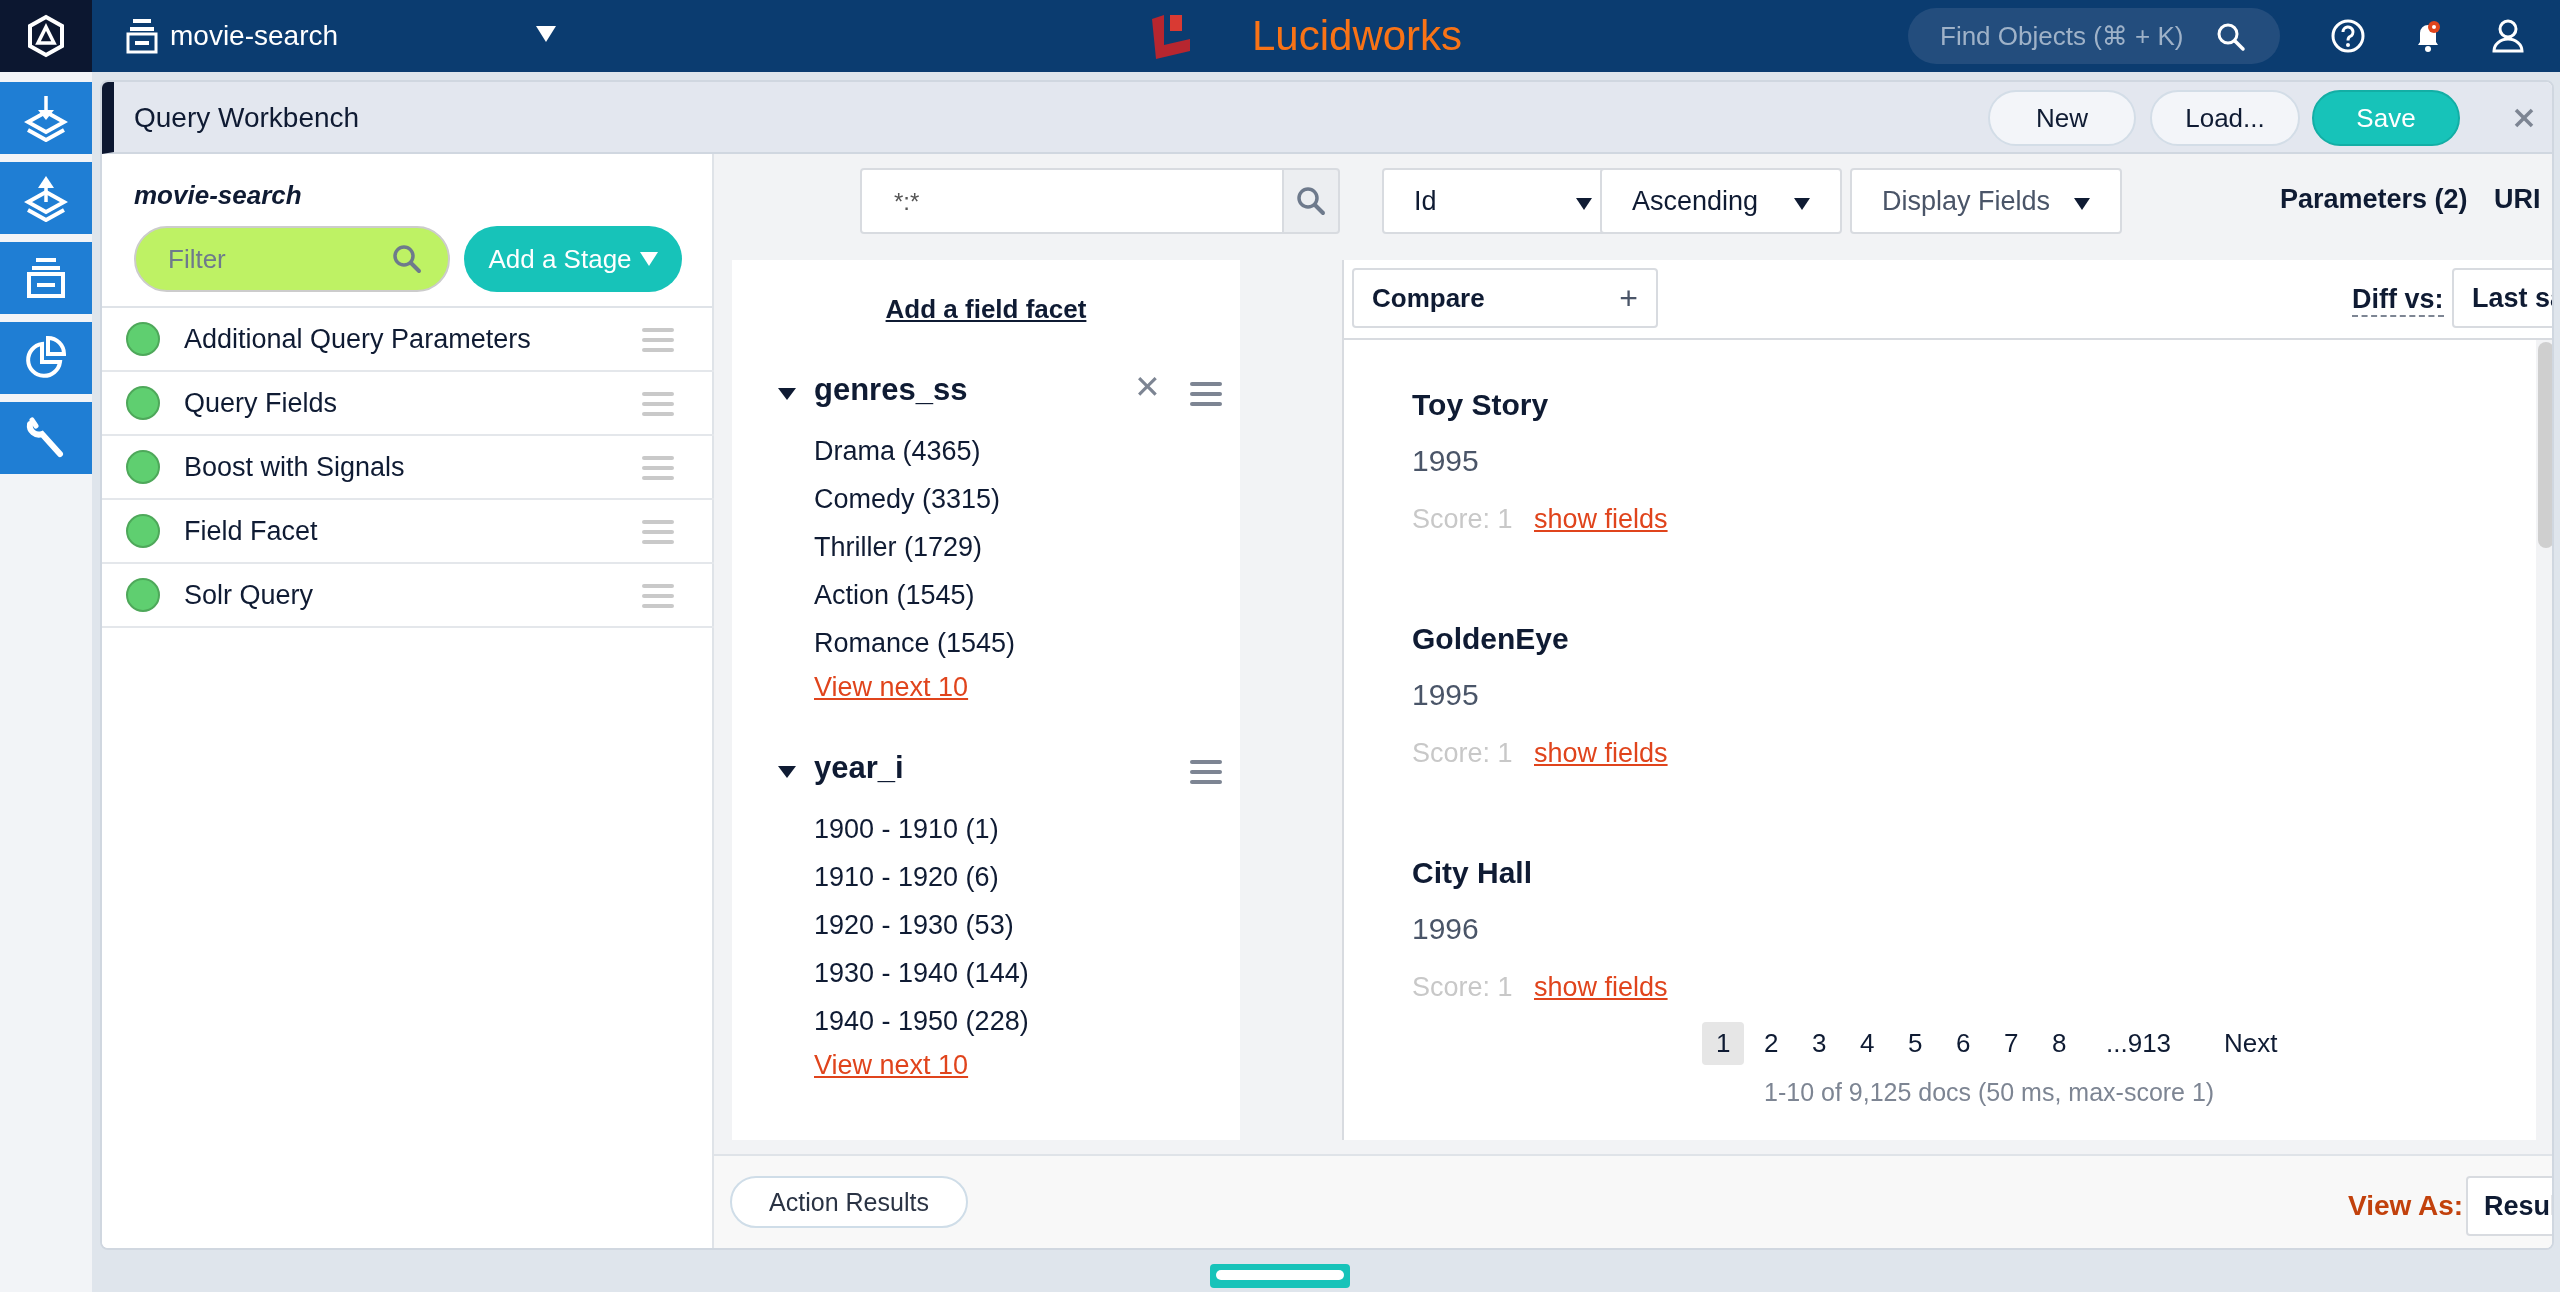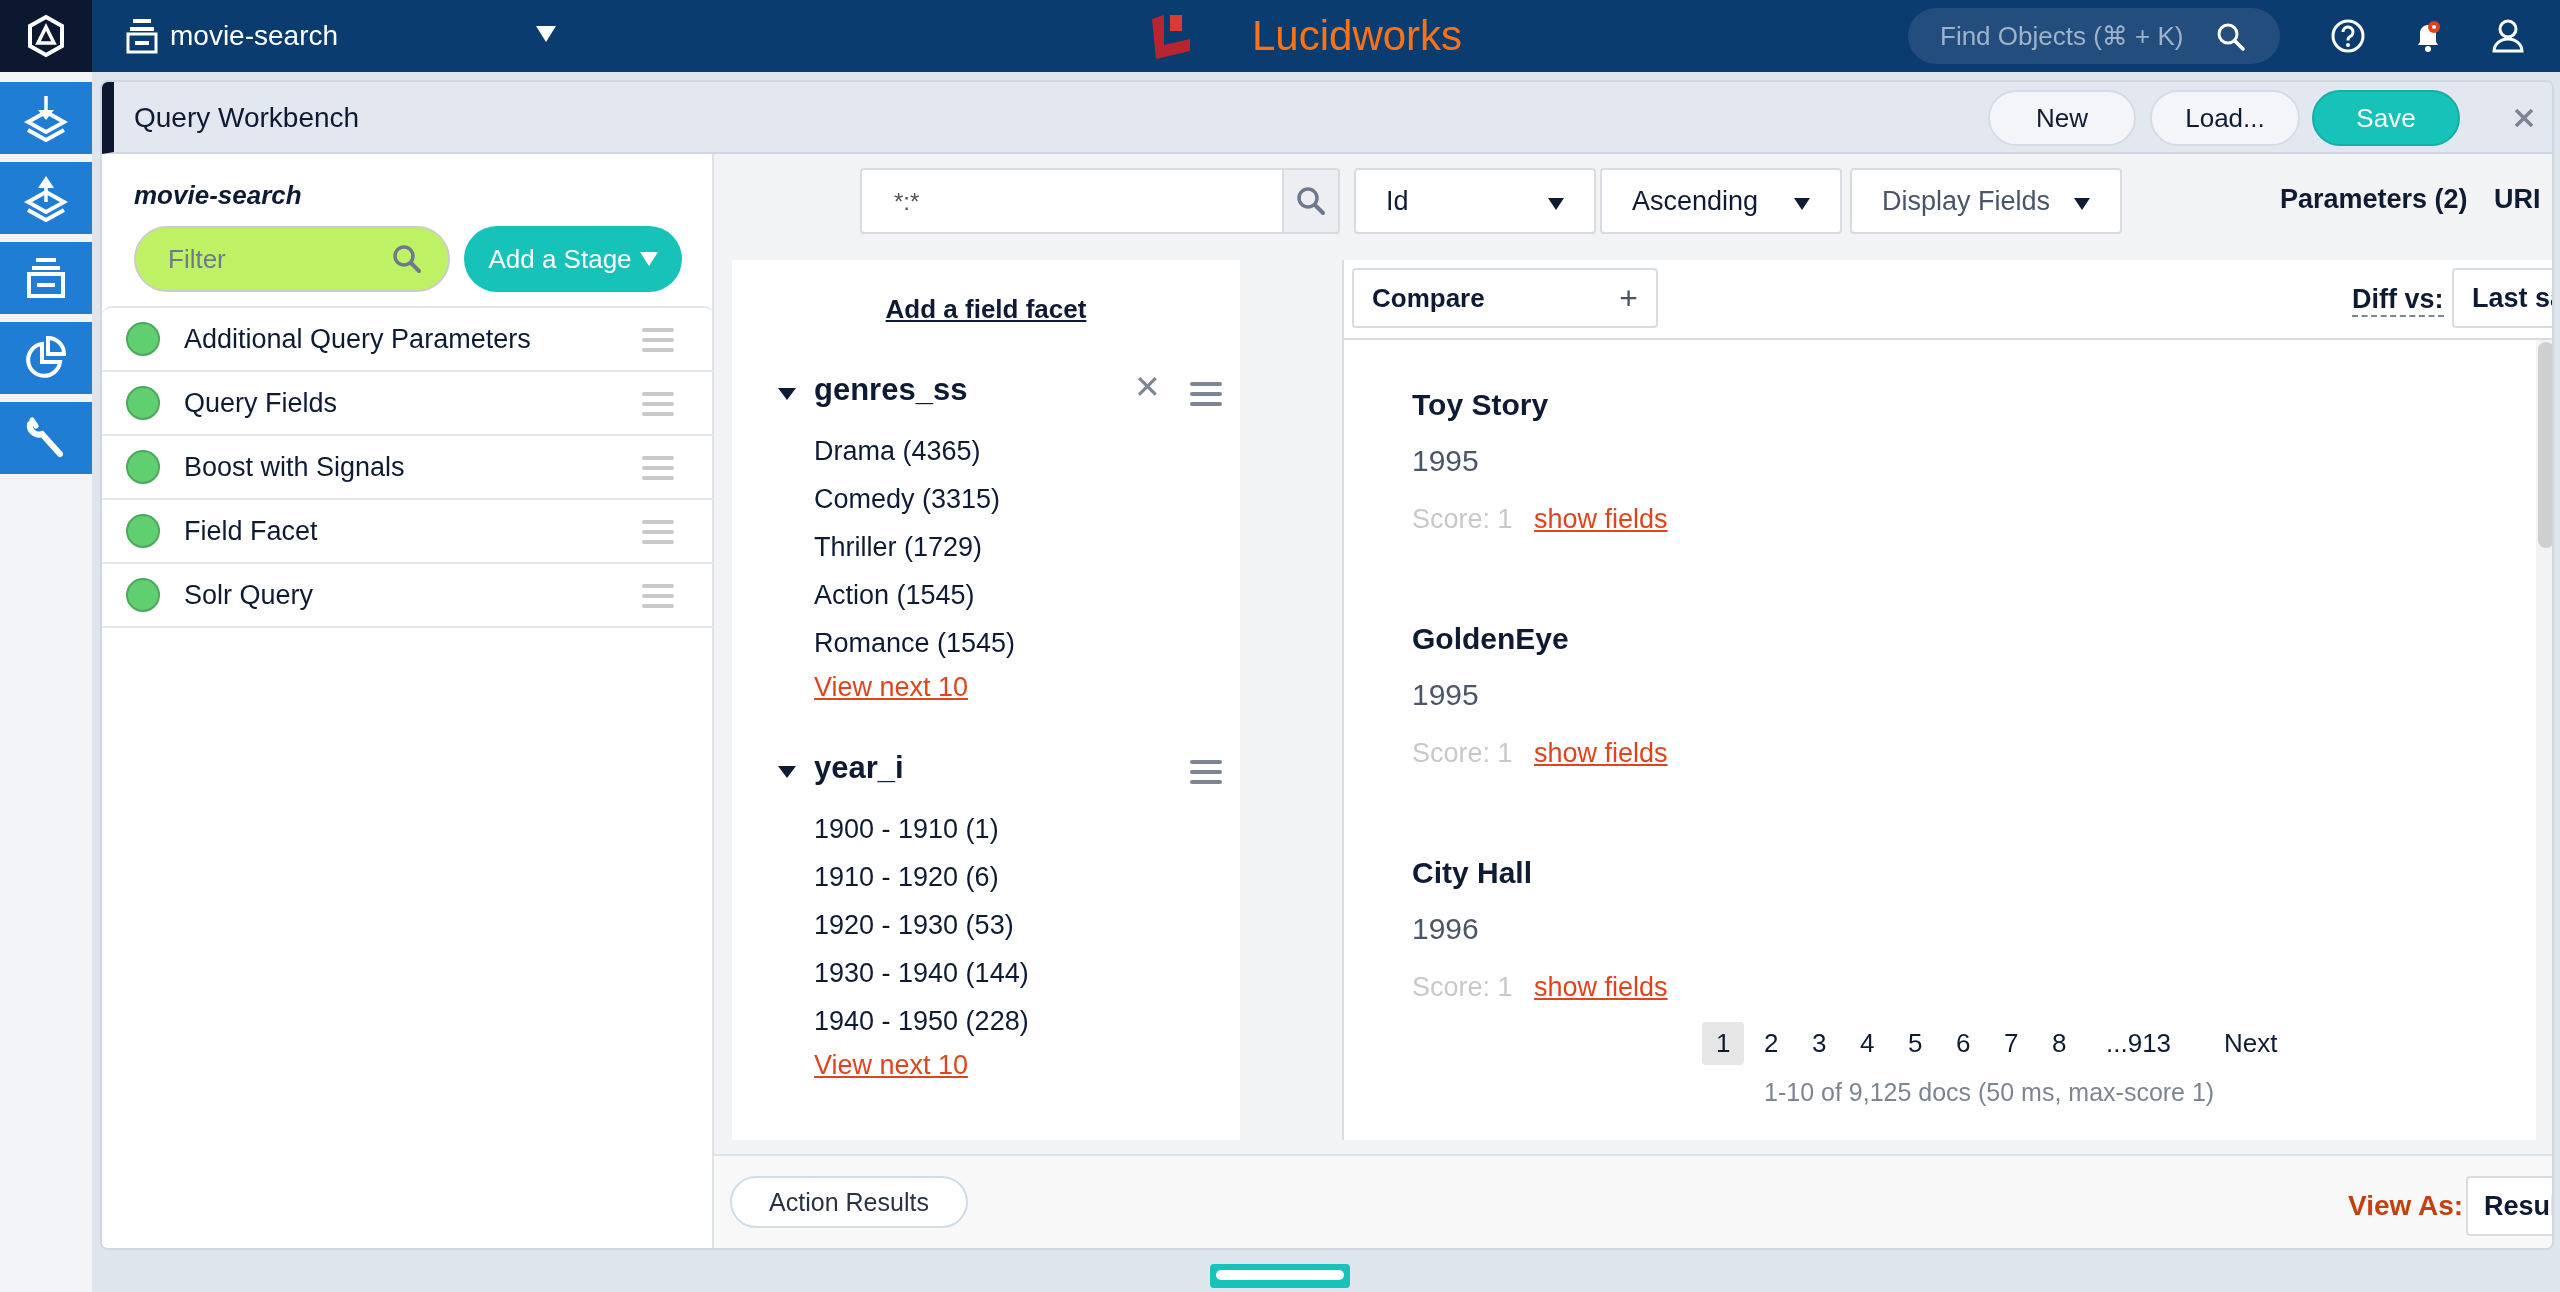--- a/index.html
+++ b/index.html
@@ -31,21 +31,21 @@
   .pill.teal { background: #17c3b9; color: #fff; border: 2px solid #13aea5; }
   .close-x { position: absolute; right: 12px; top: 20px; width: 32px; height: 32px; }
 
   
   .stages { position: absolute; left: 0; top: 72px; width: 612px; height: 1096px; background: #fff; border-right: 2px solid #dfe3e8; }
   .pipeline-name { position: absolute; left: 32px; top: 98px; font-size: 26px; font-style: italic; font-weight: bold; color: #0f1b33; }
   .filter { position: absolute; left: 32px; top: 144px; width: 316px; height: 66px; border: 2px solid #ccc; border-radius: 33px; font-size: 26px; color: #6e7a8c; display: flex; align-items: center; padding-left: 32px; background: #bef264; }
   .filter .search-ico { position: absolute; right: 26px; top: 16px; }
   .add-stage { position: absolute; left: 362px; top: 144px; width: 218px; height: 66px; background: #17c3b9; border-radius: 33px; color: #fff; font-size: 26px; display: flex; align-items: center; justify-content: center; }
   .add-stage .tri { display: inline-block; margin-left: 8px; width: 0; height: 0; border-left: 9px solid transparent; border-right: 9px solid transparent; border-top: 14px solid #fff; }
-  .stage-list { position: absolute; left: 0; top: 226px; width: 612px; border-top: 2px solid #dfe3e8; border-radius: 10px; }
+  .stage-list { position: absolute; left: 0; top: 226px; width: 612px; border-top: 2px solid #dfe3e8; }
   .stage-row { position: relative; height: 64px; border-bottom: 2px solid #e4e7eb; display: flex; align-items: center; }
   .stage-dot { position: absolute; left: 24px; top: 14px; width: 34px; height: 34px; border-radius: 50%; background: #5fcf70; border: 2px solid #4ea85a; }
   .stage-label { position: absolute; left: 82px; font-size: 27px; color: #0f1b33; }
   .drag { position: absolute; right: 40px; top: 20px; width: 32px; height: 24px; }
   .drag i { display: block; height: 4px; background: #c9c9c9; margin-bottom: 6px; border-radius: 2px; }
 
   
   .qarea { position: absolute; left: 612px; top: 72px; width: 1842px; height: 1096px; background: #f2f3f5; }
   .qinput { position: absolute; left: 48px; top: 14px; width: 424px; height: 66px; background: #fff; border: 2px solid #d8dbe0; border-radius: 4px 0 0 4px; font-size: 24px; color: #555; padding: 18px 32px; }
   .qsearch { position: absolute; left: 470px; top: 14px; width: 58px; height: 66px; background: #eceef1; border: 2px solid #d8dbe0; border-radius: 0 4px 4px 0; display: flex; align-items: center; justify-content: center; }
@@ -253,21 +253,21 @@
   </div>
 
   <div class="qarea">
     <div class="qinput" style="left:146px">*:*</div>
     <div class="qsearch" style="left:568px">
       <svg width="30" height="30" viewBox="0 0 30 30">
         <circle cx="12" cy="12" r="9" fill="none" stroke="#6e7a8c" stroke-width="3.5"></circle>
         <line x1="19" y1="19" x2="27" y2="27" stroke="#6e7a8c" stroke-width="4" stroke-linecap="round"></line>
       </svg>
     </div>
-    <div class="dd" style="left:640px;width:242px">
+    <div class="dd" style="left:668px;width:242px">
       <span>Id</span>
       <span class="tri"></span>
     </div>
     <div class="dd" style="left:886px;width:242px">
       <span>Ascending</span>
       <span class="tri"></span>
     </div>
     <div class="dd muted" style="left:1136px;width:272px">
       <span>Display Fields</span>
       <span class="tri"></span>

